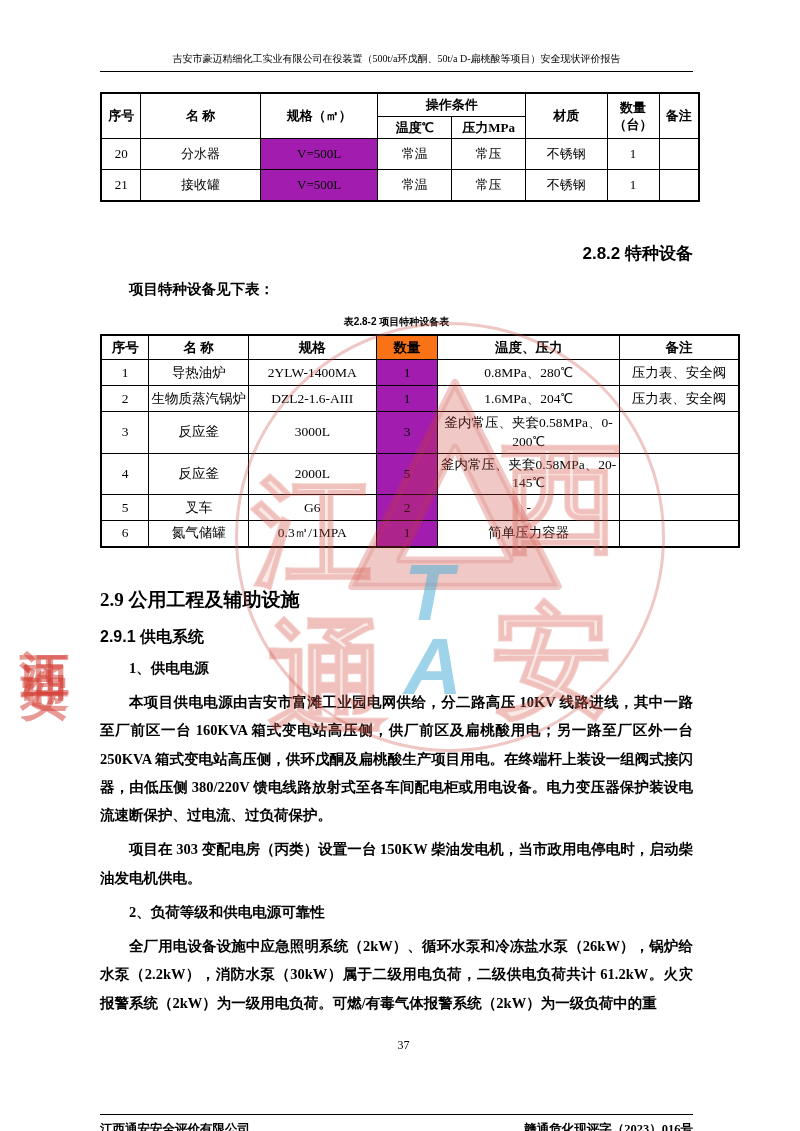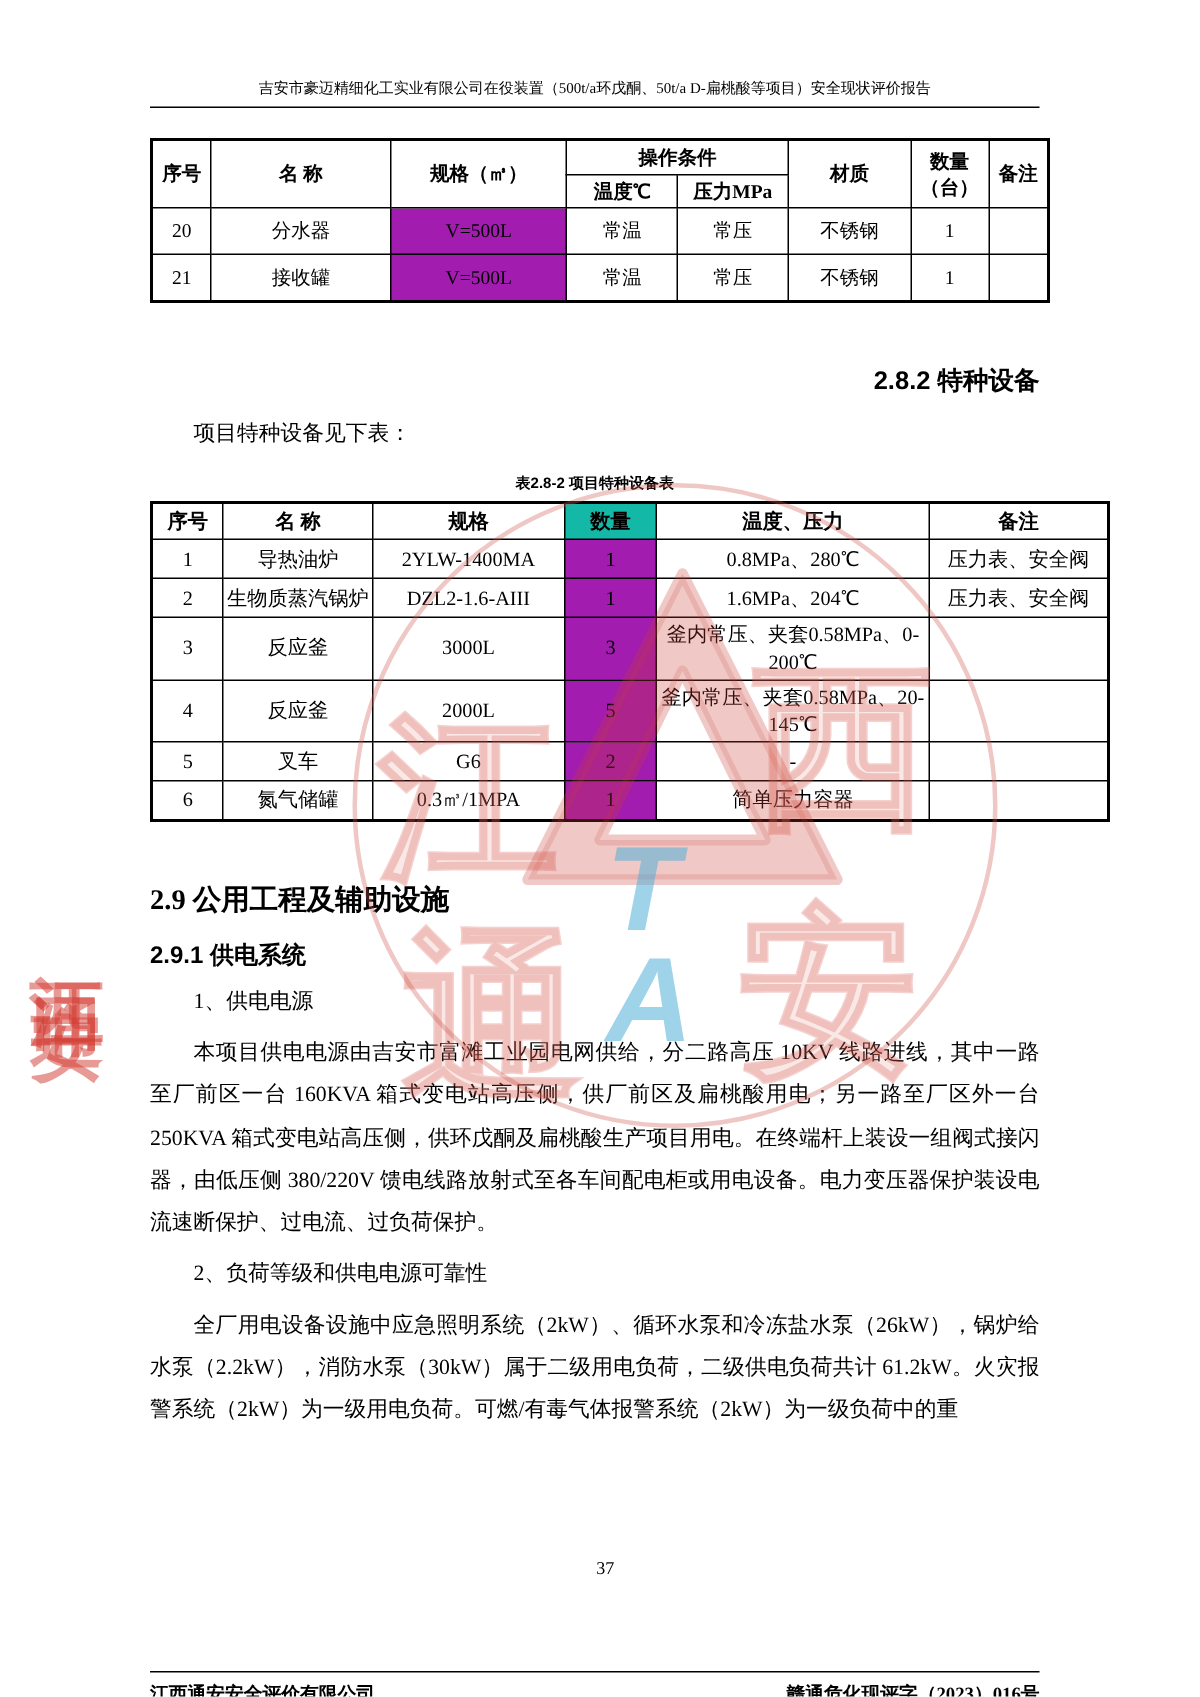--- a/index.html
+++ b/index.html
@@ -24,27 +24,27 @@
     border:1px solid #000; text-align:center; vertical-align:middle;
     padding:2px 2px; line-height:1.35;
   }
   .t1 { width:600px; font-size:13px; }
   .t1 th { font-weight:bold; height:22px; }
   .t1 td { height:31px; }
   .t2 { width:640px; font-size:13.5px; margin-top:2px; }
   .t2 th { font-weight:bold; height:25px; }
   .t2 td { height:26px; }
   .shade-l { background:#a21caf; }
-  .shade-d { background:#14b8a6; }
+  .shade-d { background:#f97316; }
 
   
   .h-major { font-size:19px; font-weight:bold; margin-top:39px; font-family:Liberation Serif, serif; }
   .h-mid   { font-size:17px; font-weight:bold; margin-top:40px; font-family:"Liberation Sans", sans-serif;text-align:right; }
   .h-sub   { font-size:16px; font-weight:bold; margin-top:14px; font-family:"Liberation Sans", sans-serif; }
-  .para { font-size:14.5px; line-height:1.95; text-indent:2em; text-align:justify; margin-top:6px; }
+  .para { font-size:14.5px; line-height:1.95; text-indent:2em; text-align:justify; margin-top:6px;font-weight:bold; }
   .intro { margin-top:10px; }
   .tbl-caption { text-align:center; font-weight:bold; font-size:10px; margin-top:12px; margin-bottom:5px; font-family:"Liberation Sans", sans-serif; }
 
   
   .page-number { position:absolute; left:14px; right:0; top:1038px; text-align:center; font-size:12px; }
   .doc-footer {
     position:absolute; left:100px; right:100px; top:1114px;
     border-top:1px solid #000; padding-top:6px;
     display:flex; justify-content:space-between;
     font-size:12.5px; font-weight:bold;
@@ -206,20 +206,21 @@
         <td></td>
       </tr>
     </tbody>
   </table>
 
   <h1 class="h-major">2.9 公用工程及辅助设施</h1>
   <h2 class="h-sub">2.9.1 供电系统</h2>
 
   <p class="para">1、供电电源</p>
   <p class="para">本项目供电电源由吉安市富滩工业园电网供给，分二路高压 10KV 线路进线，其中一路至厂前区一台 160KVA 箱式变电站高压侧，供厂前区及扁桃酸用电；另一路至厂区外一台 250KVA 箱式变电站高压侧，供环戊酮及扁桃酸生产项目用电。在终端杆上装设一组阀式接闪器，由低压侧 380/220V 馈电线路放射式至各车间配电柜或用电设备。电力变压器保护装设电流速断保护、过电流、过负荷保护。</p>
+  <p class="para">项目在 303 变配电房（丙类）设置一台 150KW 柴油发电机，当市政用电停电时，启动柴油发电机供电。</p>
   <p class="para">2、负荷等级和供电电源可靠性</p>
   <p class="para">全厂用电设备设施中应急照明系统（2kW）、循环水泵和冷冻盐水泵（26kW），锅炉给水泵（2.2kW），消防水泵（30kW）属于二级用电负荷，二级供电负荷共计 61.2kW。火灾报警系统（2kW）为一级用电负荷。可燃/有毒气体报警系统（2kW）为一级负荷中的重</p>
 
   <div class="page-number">37</div>
 
   <footer class="doc-footer">
     <span>江西通安安全评价有限公司</span>
     <span>赣通危化现评字（2023）016号</span>
   </footer>
 

